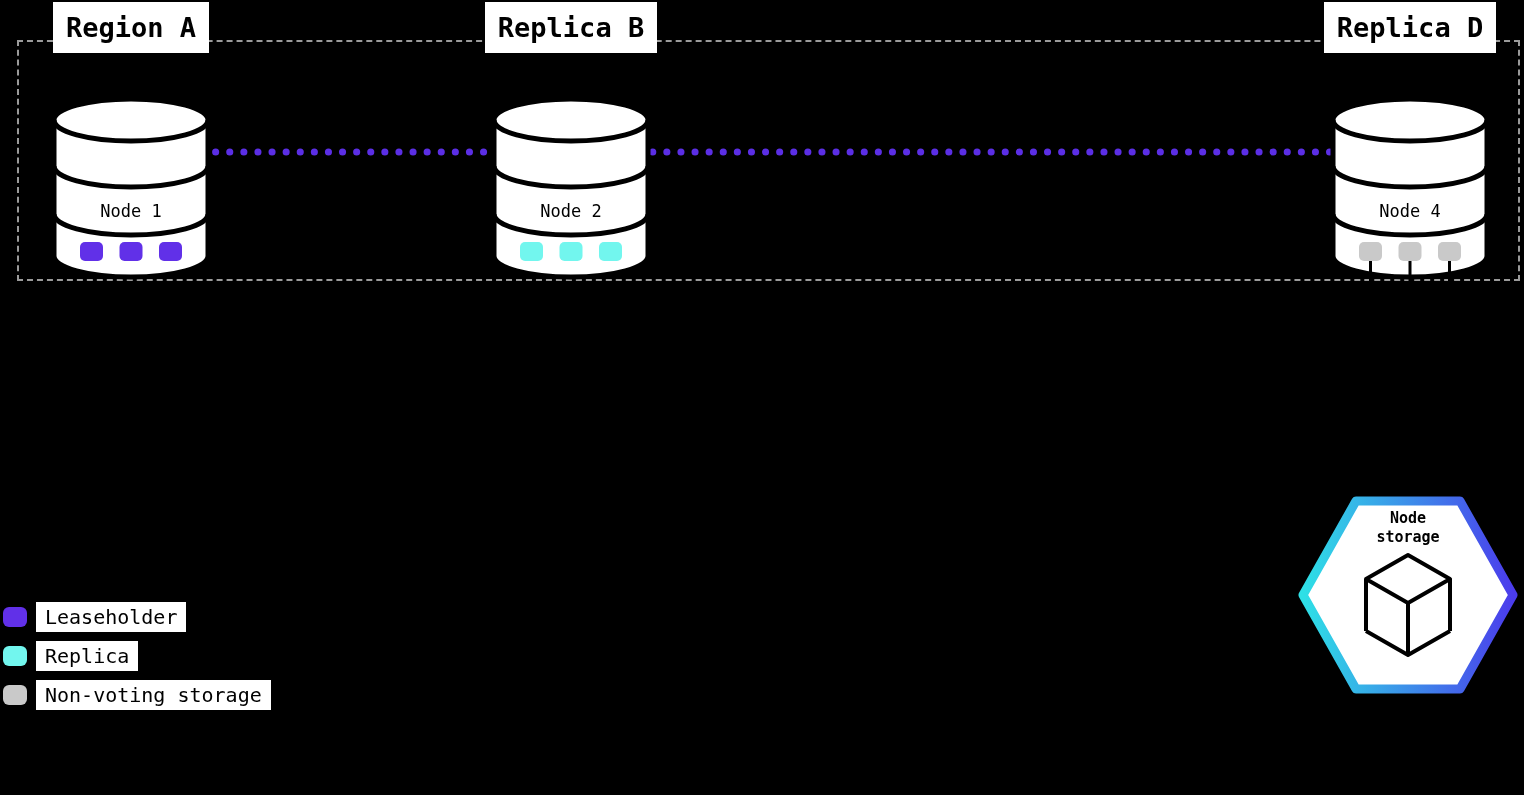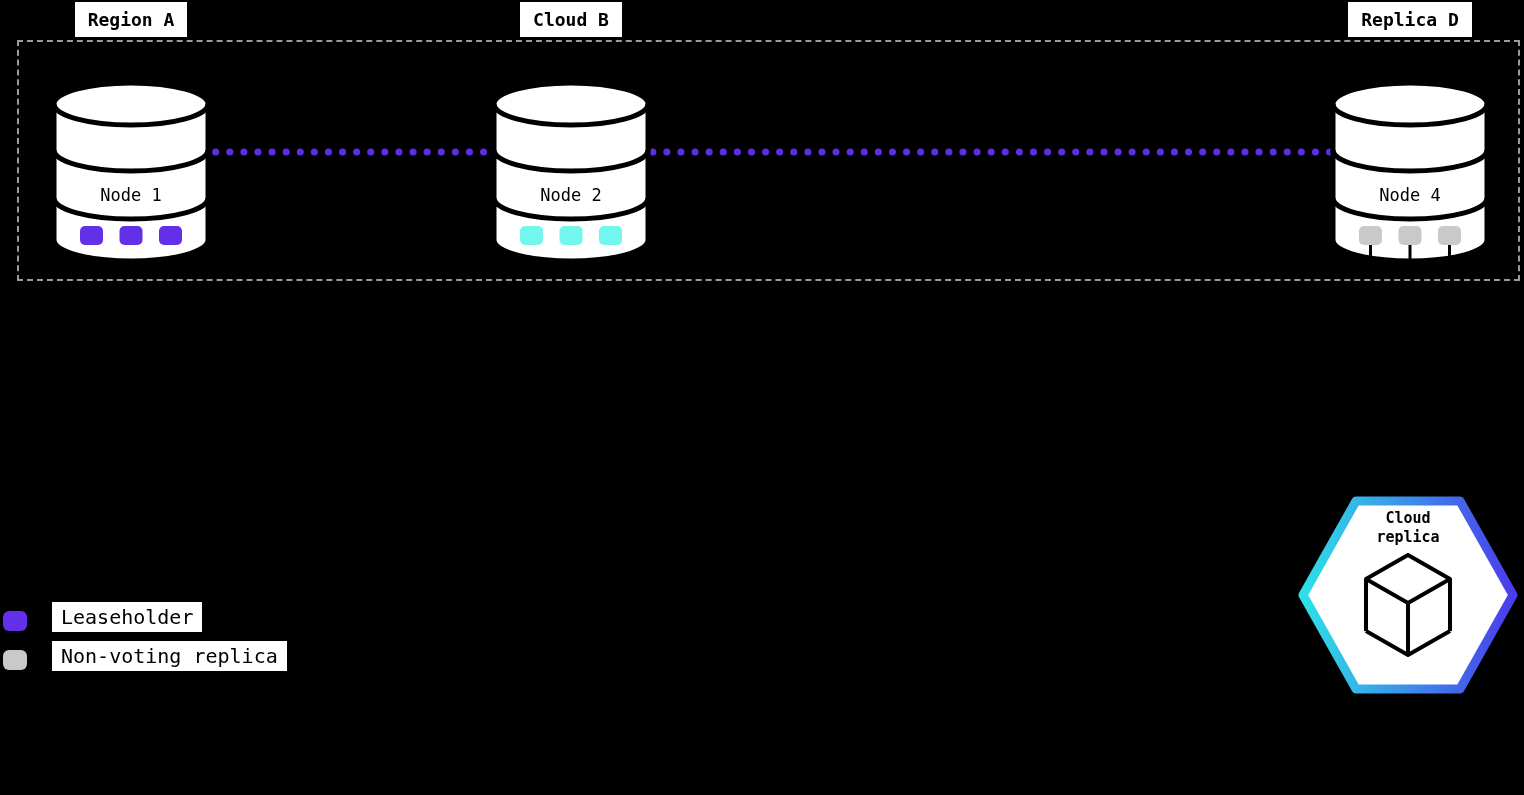--- a/index.html
+++ b/index.html
@@ -37,23 +37,23 @@
     width: 160px;
     display: flex;
     flex-direction: column;
     align-items: center;
     z-index: 2;
   }
   .region-chip {
     background: #fff;
     color: #000;
     font-weight: 700;
-    font-size: 18px;
+    font-size: 27px;
     line-height: 25px;
-    padding: 5px 13px;
+    padding: 13px 13px;
     white-space: nowrap;
   }
   .cylinder {
     display: block;
     margin-top: 43px;
   }
   .cyl-body {
     fill: #fff;
     stroke: #000;
     stroke-width: 5;
@@ -79,22 +79,22 @@
     position: absolute;
     left: 2px;
     top: 602px;
     display: flex;
     flex-direction: column;
     gap: 9px;
     z-index: 3;
   }
   .legend-row {
     display: flex;
-    align-items: flex-end;
-    gap: 24px;
+    align-items: center;
+    gap: 8px;
   }
   .legend-chip {
     background: #fff;
     color: #000;
     font-size: 20px;
     line-height: 24px;
     padding: 3px 9px;
     white-space: nowrap;
   }
   .cloud {
@@ -145,21 +145,21 @@
       <text class="node-label" x="80" y="121">Node 1</text>
       <g>
         <rect x="29" y="146" width="23" height="19" rx="5" fill="#6130e8"></rect>
         <rect x="68.5" y="146" width="23" height="19" rx="5" fill="#6130e8"></rect>
         <rect x="108" y="146" width="23" height="19" rx="5" fill="#6130e8"></rect>
       </g>
     </svg>
   </div>
 
   <div class="region" style="left:491px">
-    <div class="region-chip">Cloud B</div>
+    <div class="region-chip">Replica B</div>
     <svg class="cylinder" width="160" height="195" viewBox="0 0 160 195">
       <path class="cyl-body" d="M 3 24 A 77 21 0 0 1 157 24 L 157 160 A 77 21 0 0 1 3 160 Z"></path>
       <path class="cyl-arc" d="M 3 24 A 77 21 0 0 0 157 24"></path>
       <path class="cyl-arc" d="M 3 70 A 77 21 0 0 0 157 70"></path>
       <path class="cyl-arc" d="M 3 118 A 77 21 0 0 0 157 118"></path>
       <text class="node-label" x="80" y="121">Node 2</text>
       <g>
         <rect x="29" y="146" width="23" height="19" rx="5" fill="#72f6ee"></rect>
         <rect x="68.5" y="146" width="23" height="19" rx="5" fill="#72f6ee"></rect>
         <rect x="108" y="146" width="23" height="19" rx="5" fill="#72f6ee"></rect>
@@ -187,36 +187,42 @@
 
   <div class="legend">
     <div class="legend-row">
       <svg width="26" height="22">
         <rect x="1" y="1" width="24" height="20" rx="6" fill="#6130e8"></rect>
       </svg>
       <span class="legend-chip">Leaseholder</span>
     </div>
     <div class="legend-row">
       <svg width="26" height="22">
+        <rect x="1" y="1" width="24" height="20" rx="6" fill="#72f6ee"></rect>
+      </svg>
+      <span class="legend-chip">Replica</span>
+    </div>
+    <div class="legend-row">
+      <svg width="26" height="22">
         <rect x="1" y="1" width="24" height="20" rx="6" fill="#c9c9c9"></rect>
       </svg>
-      <span class="legend-chip">Non-voting replica</span>
+      <span class="legend-chip">Non-voting storage</span>
     </div>
   </div>
 
   <div class="cloud">
     <svg width="222" height="204" viewBox="0 0 222 204">
       <defs>
         <linearGradient id="hexgrad" x1="0" y1="0" x2="1" y2="0">
           <stop offset="0" stop-color="#2ee0e6"></stop>
           <stop offset="1" stop-color="#4b3cec"></stop>
         </linearGradient>
       </defs>
       <polygon points="6,102 59,8 163,8 216,102 163,196 59,196" fill="#fff" stroke="url(#hexgrad)" stroke-width="9" stroke-linejoin="round"></polygon>
       <g class="cube">
         <polygon points="111,62 153,86 111,110 69,86"></polygon>
         <path d="M 69 86 V 138 M 153 86 V 138 M 111 110 V 162 M 69 138 L 111 162 L 153 138"></path>
       </g>
     </svg>
-    <div class="cloud-label">Cloud replica</div>
+    <div class="cloud-label">Node storage</div>
   </div>
 
 </div>
 
 </body></html>

